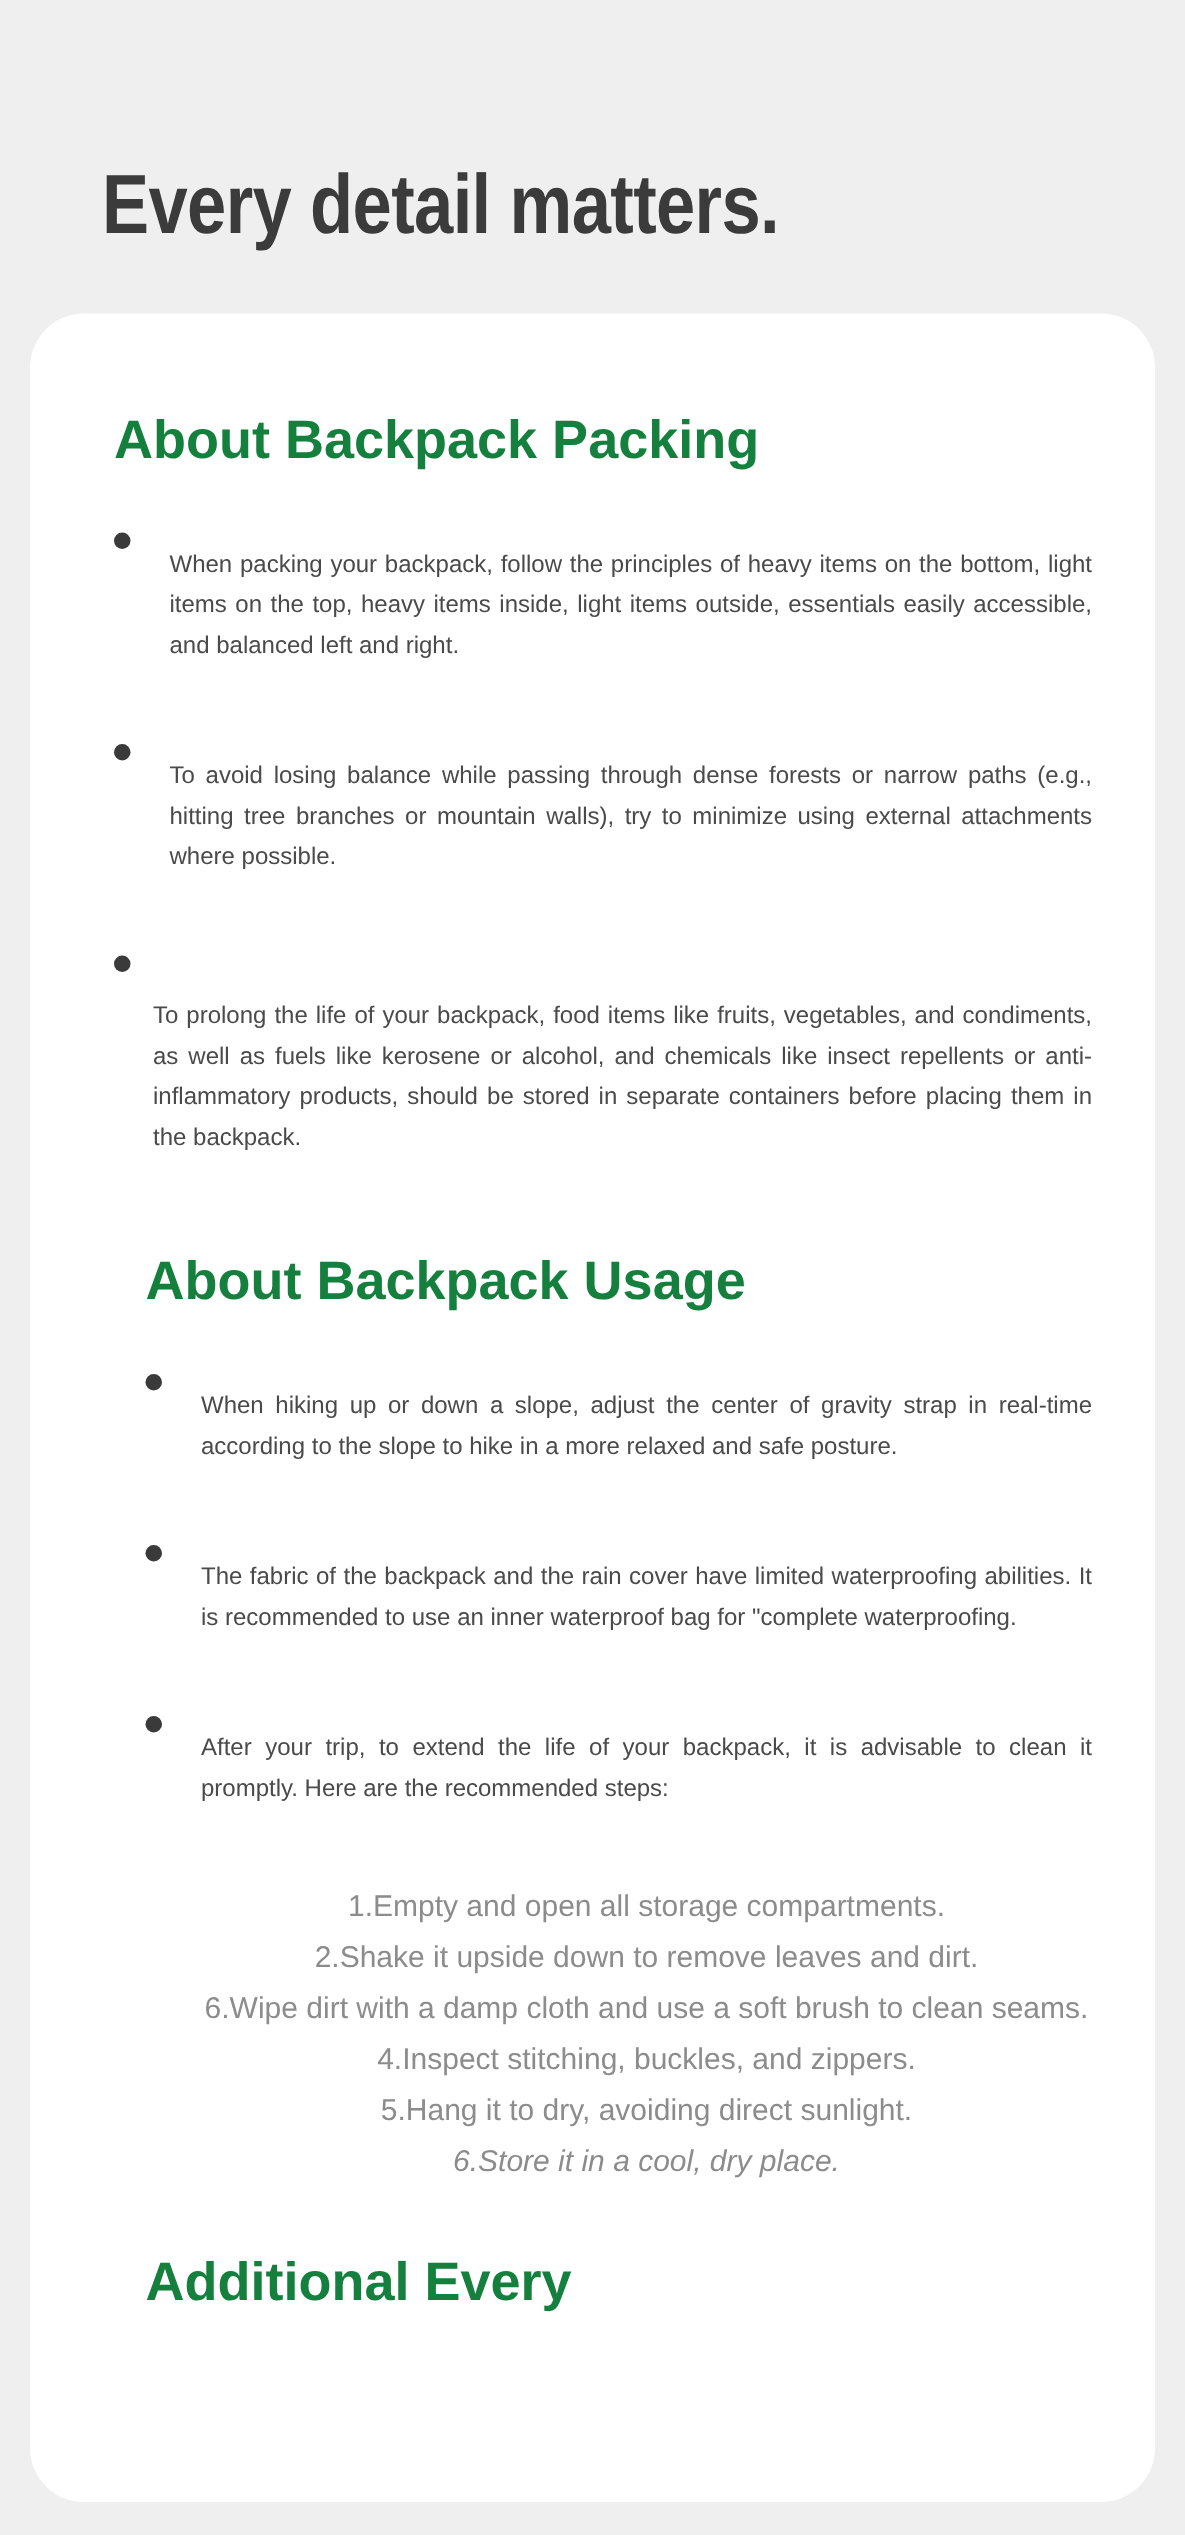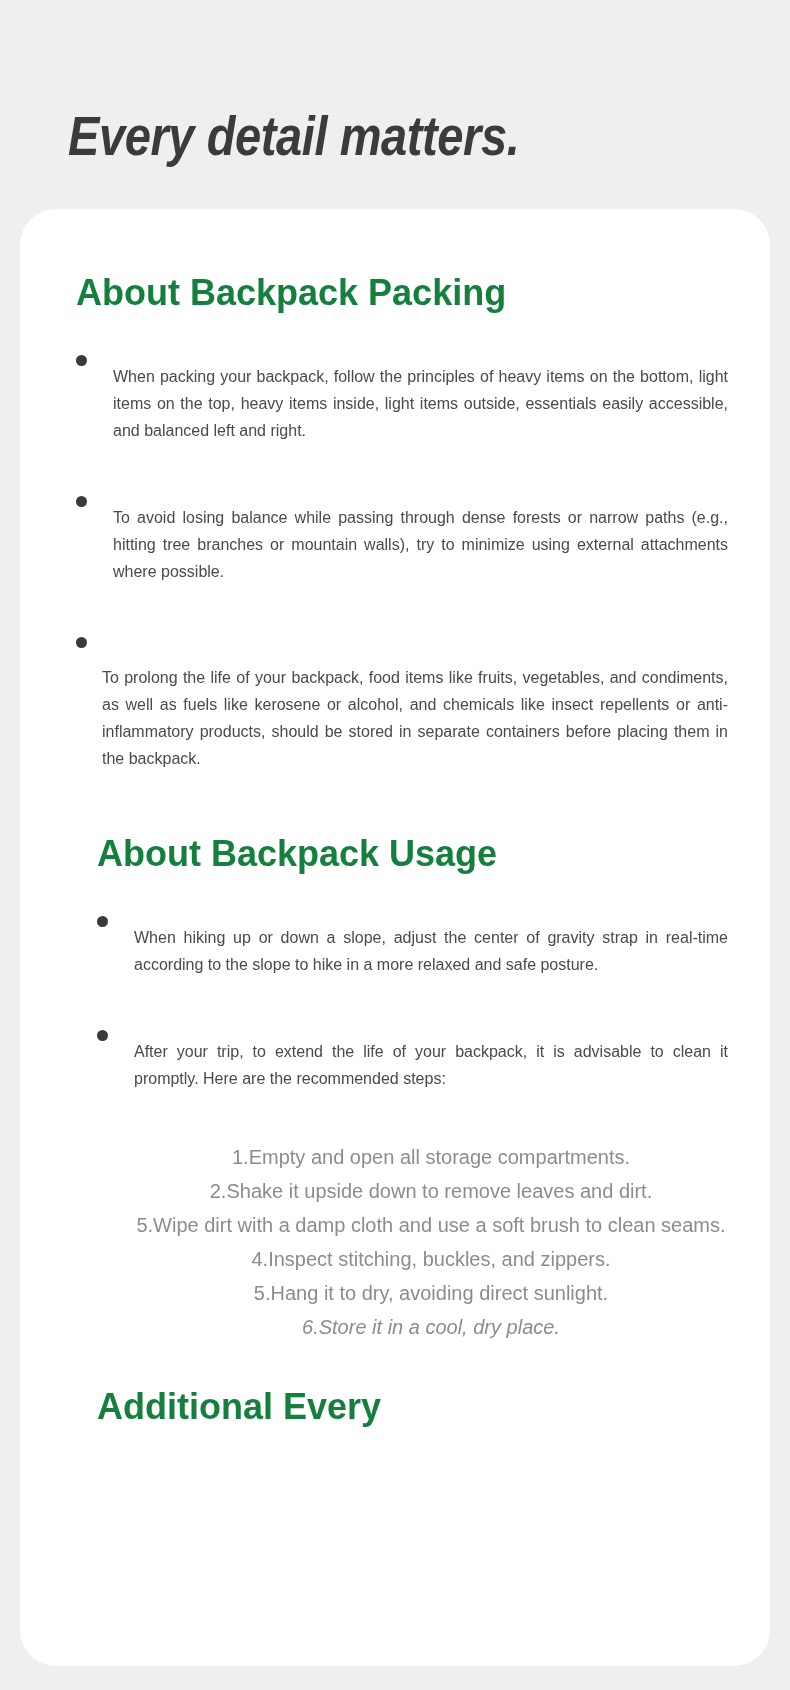--- a/index.html
+++ b/index.html
@@ -11,21 +11,20 @@
     height: 1690px;
     background: #efefef;
     font-family: "Liberation Sans", sans-serif;
     overflow: hidden;
   }
   .page-title {
     margin: 0;
     padding: 104px 0 0 68px;
     line-height: 64px;
     height: 64px;
-    font-style: italic;
   }
   .page-title span {
     display: inline-block;
     font-size: 56px;
     font-weight: 700;
     color: #3b3b3b;
     letter-spacing: -0.5px;
     white-space: nowrap;
     transform: scaleX(0.84);
     transform-origin: left center;
@@ -116,26 +115,30 @@
   </div>
 
   <div class="section">
     <h2 class="section-heading">About Backpack Usage</h2>
     <div class="bullet">
       <span class="bullet-dot"></span>
       <p class="bullet-text">When hiking up or down a slope, adjust the center of gravity strap in real-time according to the slope to hike in a more relaxed and safe posture.</p>
     </div>
     <div class="bullet">
       <span class="bullet-dot"></span>
+      <p class="bullet-text">The fabric of the backpack and the rain cover have limited waterproofing abilities. It is recommended to use an inner waterproof bag for "complete waterproofing.</p>
+    </div>
+    <div class="bullet">
+      <span class="bullet-dot"></span>
       <p class="bullet-text">After your trip, to extend the life of your backpack, it is advisable to clean it promptly. Here are the recommended steps:</p>
     </div>
     <div class="steps-list">
       <div class="step-item">1.Empty and open all storage compartments.</div>
       <div class="step-item">2.Shake it upside down to remove leaves and dirt.</div>
-      <div class="step-item">5.Wipe dirt with a damp cloth and use a soft brush to clean seams.</div>
+      <div class="step-item">6.Wipe dirt with a damp cloth and use a soft brush to clean seams.</div>
       <div class="step-item">4.Inspect stitching, buckles, and zippers.</div>
       <div class="step-item">5.Hang it to dry, avoiding direct sunlight.</div>
       <div class="step-item">6.Store it in a cool, dry place.</div>
     </div>
   </div>
 
   <div class="section section-tight">
     <h2 class="section-heading">Additional Every</h2>
     <div class="bullet">
       

